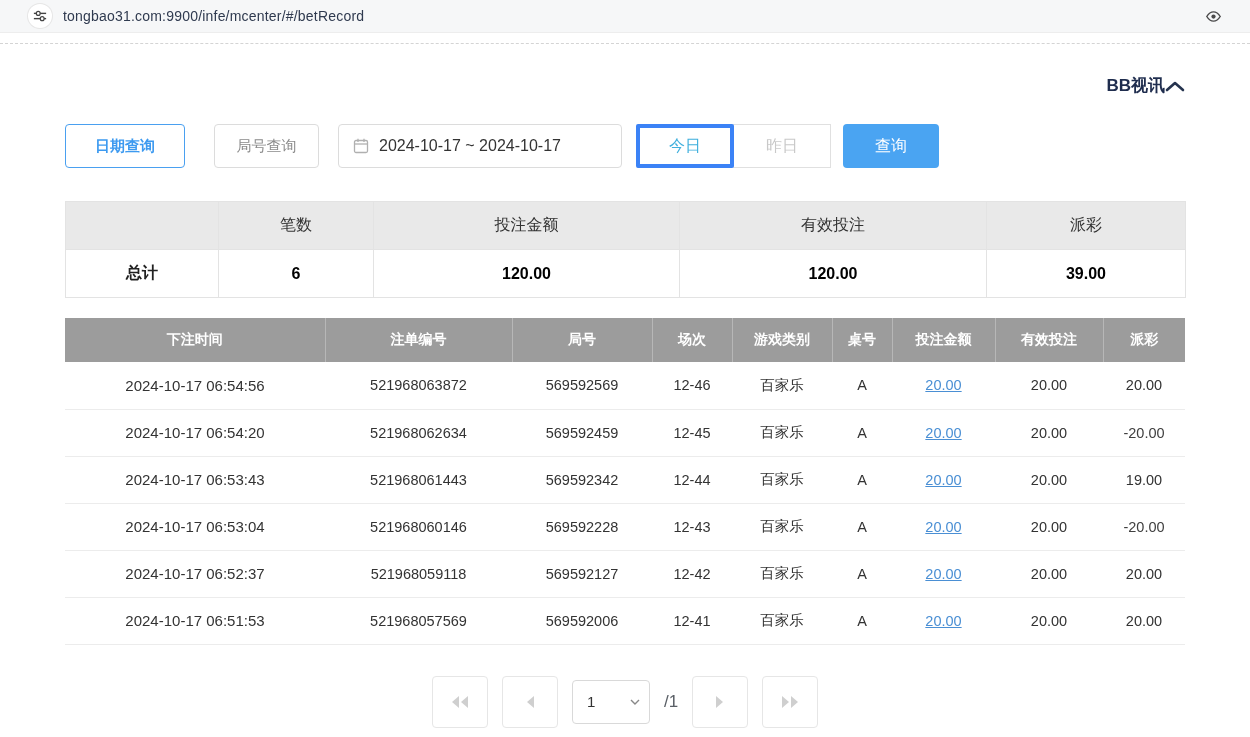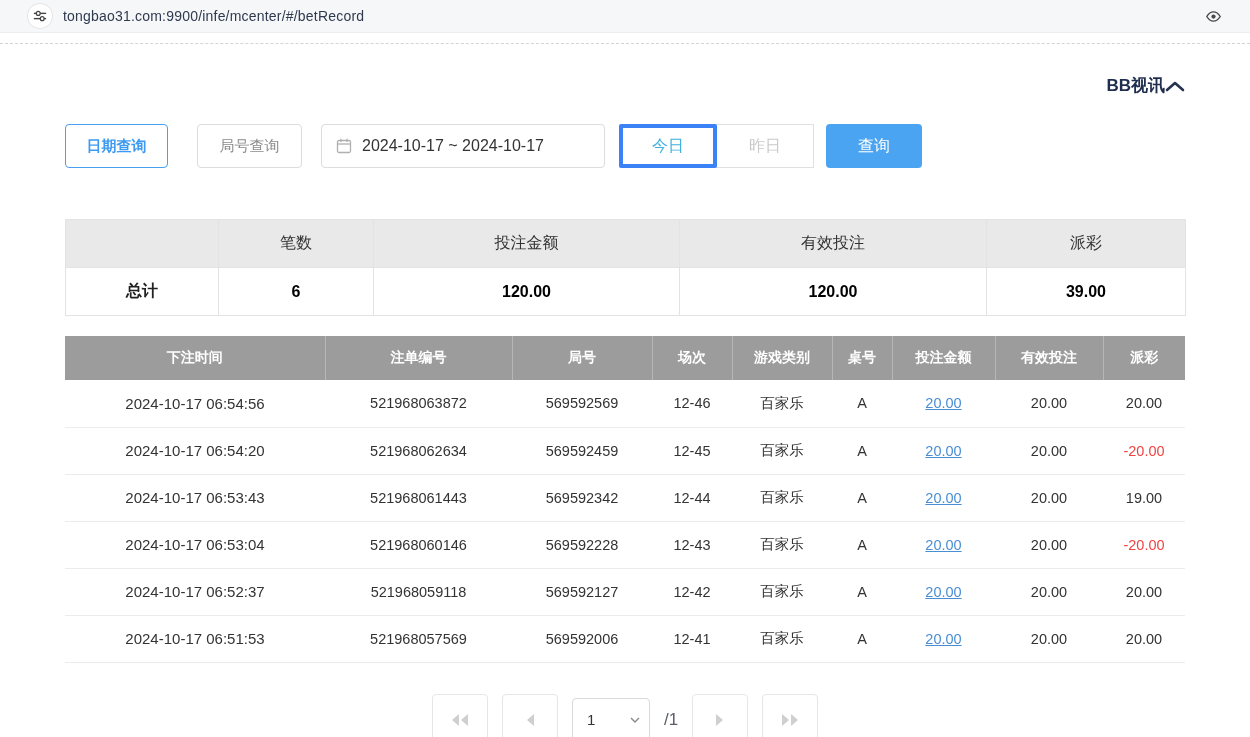--- a/index.html
+++ b/index.html
@@ -14,45 +14,45 @@
   .dashed{border-top:1px dashed #d4d4d4;margin-top:10px}
 
   .content{padding:0 65px}
   .title-row{margin-top:30px;display:flex;justify-content:flex-end;align-items:center}
   .title{font-size:17px;font-weight:bold;color:#1f2d4e}
   .collapse{cursor:pointer;display:flex;align-items:center}
 
   
   .filters{margin-top:27px;display:flex;align-items:center}
   .btn{height:44px;border-radius:4px;background:#fff;display:inline-flex;align-items:center;justify-content:center;font-size:15px;cursor:pointer}
-  .btn-date{width:103px;border:1px solid #4aa0f0;color:#3d9af0;font-weight:bold}
+  .btn-date{width:120px;border:1px solid #4aa0f0;color:#3d9af0;font-weight:bold}
   .btn-round{width:105px;border:1px solid #dcdcdc;color:#8a8a8a;margin-left:29px}
   .datepicker{margin-left:19px;width:284px;height:44px;border:1px solid #dcdcdc;border-radius:4px;display:flex;align-items:center;padding:0 14px;gap:10px;background:#fff;cursor:pointer}
   .datepicker .date-text{font-size:16px;color:#333}
   .quick{margin-left:14px;display:flex}
   .qbtn{width:98px;height:44px;background:#fff;border:1px solid #e0e0e0;font-size:16px;color:#c9c9c9;display:flex;align-items:center;justify-content:center;cursor:pointer}
   .qbtn+.qbtn{margin-left:-1px}
   .qbtn.active{border:4px solid #3b82f6;color:#41b0dd;position:relative;z-index:2;border-radius:2px}
   .btn-search{margin-left:12px;width:96px;background:#4aa4f2;color:#fff;font-size:16px;border:none}
 
   
-  .summary{margin-top:51px;width:100%;border-collapse:collapse;table-layout:fixed}
+  .summary{margin-top:33px;width:100%;border-collapse:collapse;table-layout:fixed}
   .summary th,.summary td{border:1px solid #e3e3e3;text-align:center;height:48px;font-size:16px}
   .summary th{background:#e9e9e9;color:#333;font-weight:normal}
   .summary td{color:#000;font-weight:bold}
   .summary td.label{font-weight:bold;color:#222}
 
   
   .bets{margin-top:20px;width:100%;border-collapse:collapse;table-layout:fixed}
   .bets th{background:#9c9c9c;color:#fff;font-size:14px;font-weight:bold;height:44px;border-right:1px solid #b7b7b7}
   .bets th:last-child{border-right:none}
   .bets td{height:47px;text-align:center;font-size:14.5px;color:#333;border-bottom:1px solid #ececec;background:#fff}
   .bets tr td:first-child{font-size:15px}
   a.bet-link{color:#4a8fd4;text-decoration:underline;cursor:pointer}
-  .bets td.neg{color:#ef4444}
+  .bets td.neg{color:#404040}
 
   
   .pagination{margin-top:31px;display:flex;align-items:center;justify-content:center;gap:14px}
   .pbtn{width:56px;height:52px;border:1px solid #e6e6e6;border-radius:4px;background:#fff;display:flex;align-items:center;justify-content:center;cursor:pointer}
   .pselect{position:relative;width:78px;height:44px;border:1px solid #d9d9d9;border-radius:4px;background:#fff}
   .pselect select{appearance:none;-webkit-appearance:none;width:100%;height:100%;border:none;background:transparent;font-size:15px;color:#333;padding:0 22px 0 14px;outline:none;cursor:pointer}
   .pselect .chev{position:absolute;right:9px;top:50%;transform:translateY(-50%);pointer-events:none;line-height:0}
   .ptotal{font-size:17px;color:#5a5f66}
 </style>
 </head>

